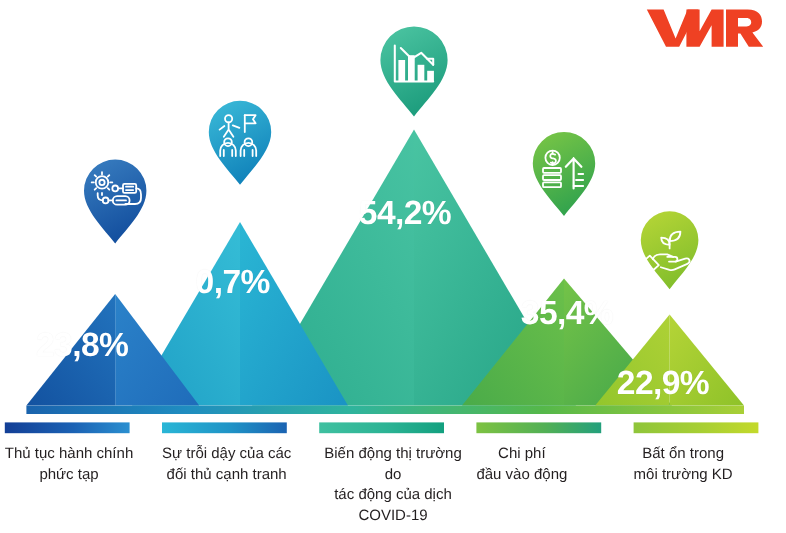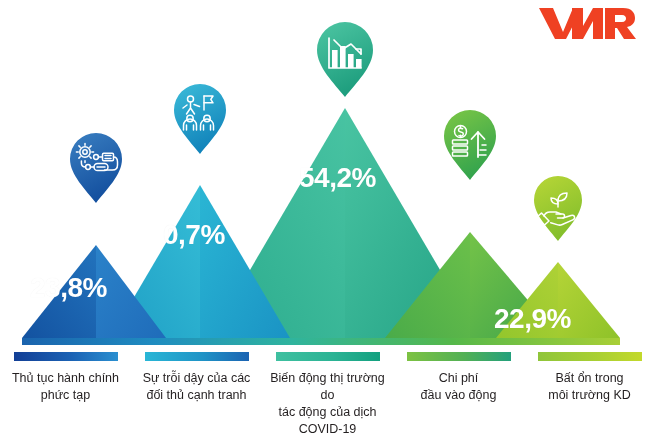--- a/index.html
+++ b/index.html
@@ -70,21 +70,21 @@
     top: 352px;
     width: 655px;
     height: 92px;
     display: flex;
     align-items: flex-start;
   }
   .legend-item {
     flex: 1 1 0;
     display: flex;
     flex-direction: column;
-    align-items: center;
+    align-items: flex-start;
     padding: 0 4px;
     box-sizing: border-box;
   }
   .legend-swatch {
     width: 104px;
     height: 9px;
     margin-bottom: 9px;
   }
   .legend-label {
     font-family: "Liberation Sans", sans-serif;
@@ -292,21 +292,22 @@
         <path d="M556 214 h6.5 a2 2 0 0 1 0 4 h-5"></path>
         <path d="M563 218 l8 -2.5 q3 -0.8 3.6 1.6 q0.4 1.8 -1.8 2.8 l-10.5 4.6 q-2.2 1 -4.4 0.4 l-7.2 -2.2"></path>
         <path d="M541.5 213 l-4.5 4 l7.5 8 l4.5 -4 z"></path>
       </g>
     </g>
   </svg>
 
   <div class="pct" style="left:30px;  top:272px;">23,8%</div>
   <div class="pct" style="left:163px; top:219px;">0,7%</div>
   <div class="pct" style="left:299px; top:162px;">54,2%</div>
-  <div class="pct" style="left:494px; top:303px;">22,9%</div>
+  <div class="pct" style="left:434px; top:245px;">35,4%</div>
+  <div class="pct" style="left:514px; top:303px;">22,9%</div>
 
   <div id="legend">
 
     <div class="legend-item">
       <div class="legend-swatch" style="background:linear-gradient(90deg,#133f96 0%,#1b62b4 55%,#2a8fd0 100%);"></div>
       <div class="legend-label">Thủ tục hành chính
 phức tạp</div>
     </div>
 
     <div class="legend-item">

